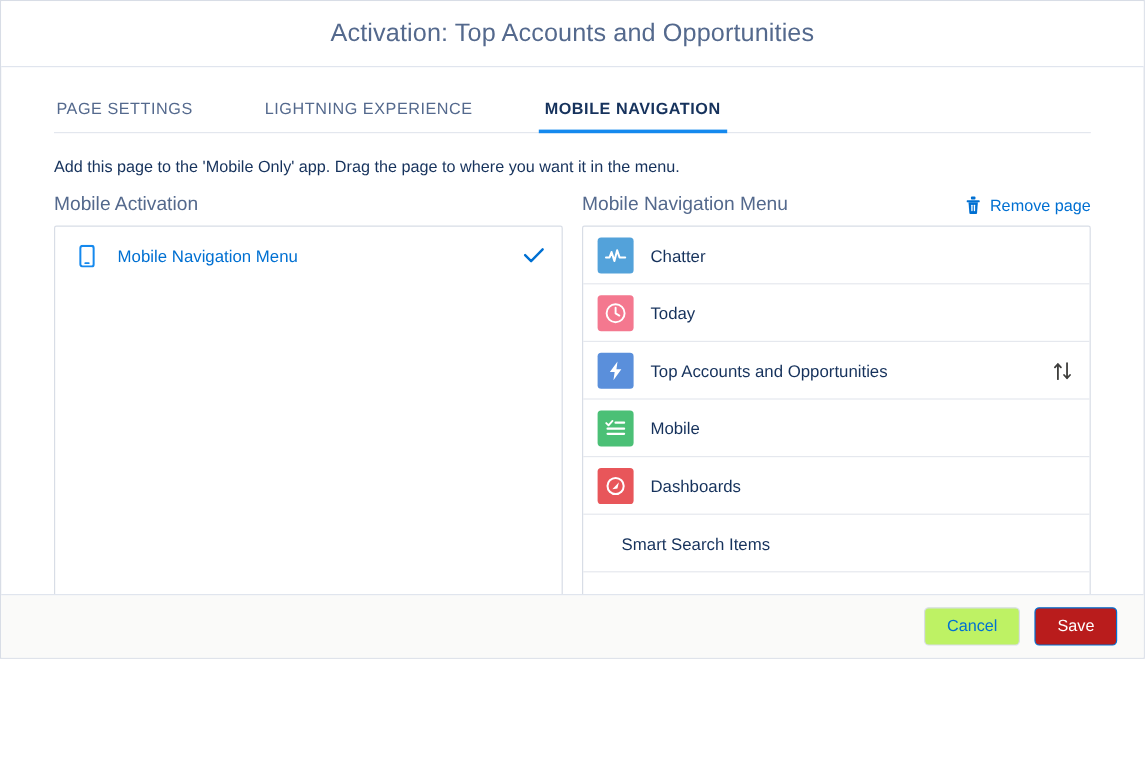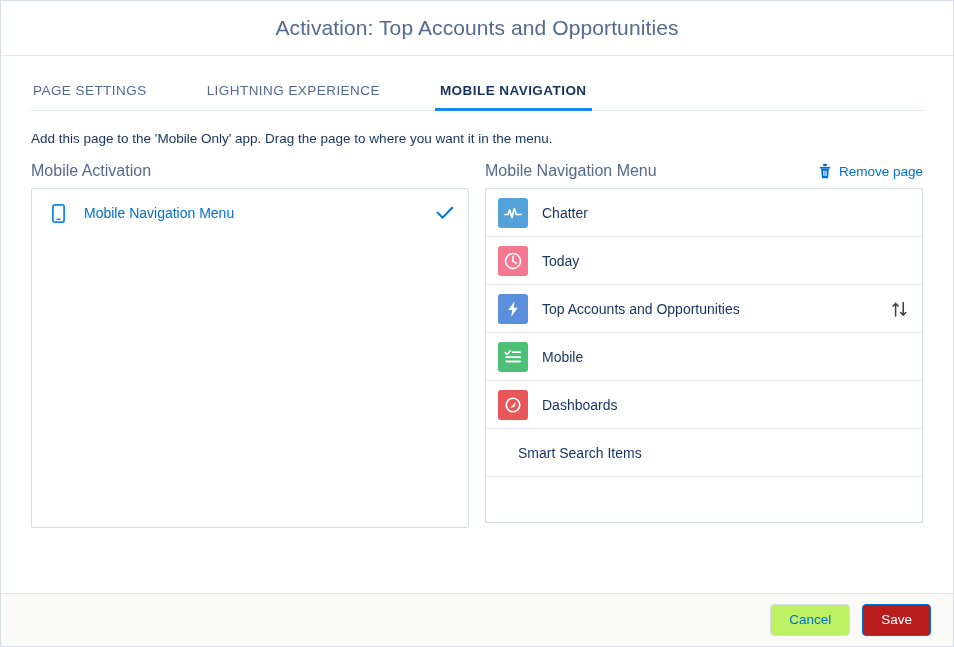--- a/index.html
+++ b/index.html
@@ -10,21 +10,21 @@
     width: 954px;
     height: 647px;
     background: #ffffff;
     font-family: "Liberation Sans", sans-serif;
     color: #16325c;
     overflow: hidden;
   }
   .modal {
     position: relative;
     width: 954px;
-    height: 647px;
+    height: 549px;
     box-sizing: border-box;
     background: #ffffff;
     border: 1px solid #d8dde6;
     display: flex;
     flex-direction: column;
   }
 
   
   .modal-header {
     height: 54px;
@@ -39,21 +39,21 @@
     font-size: 21px;
     font-weight: 400;
     color: #54698d;
     letter-spacing: 0.1px;
     line-height: 1.2;
   }
 
   
   .modal-body {
     flex: 1;
-    padding: 0 30px;
+    padding: 0 44px;
     box-sizing: border-box;
     position: relative;
     overflow: hidden;
   }
 
   
   .tabs {
     display: flex;
     align-items: flex-end;
     height: 55px;

